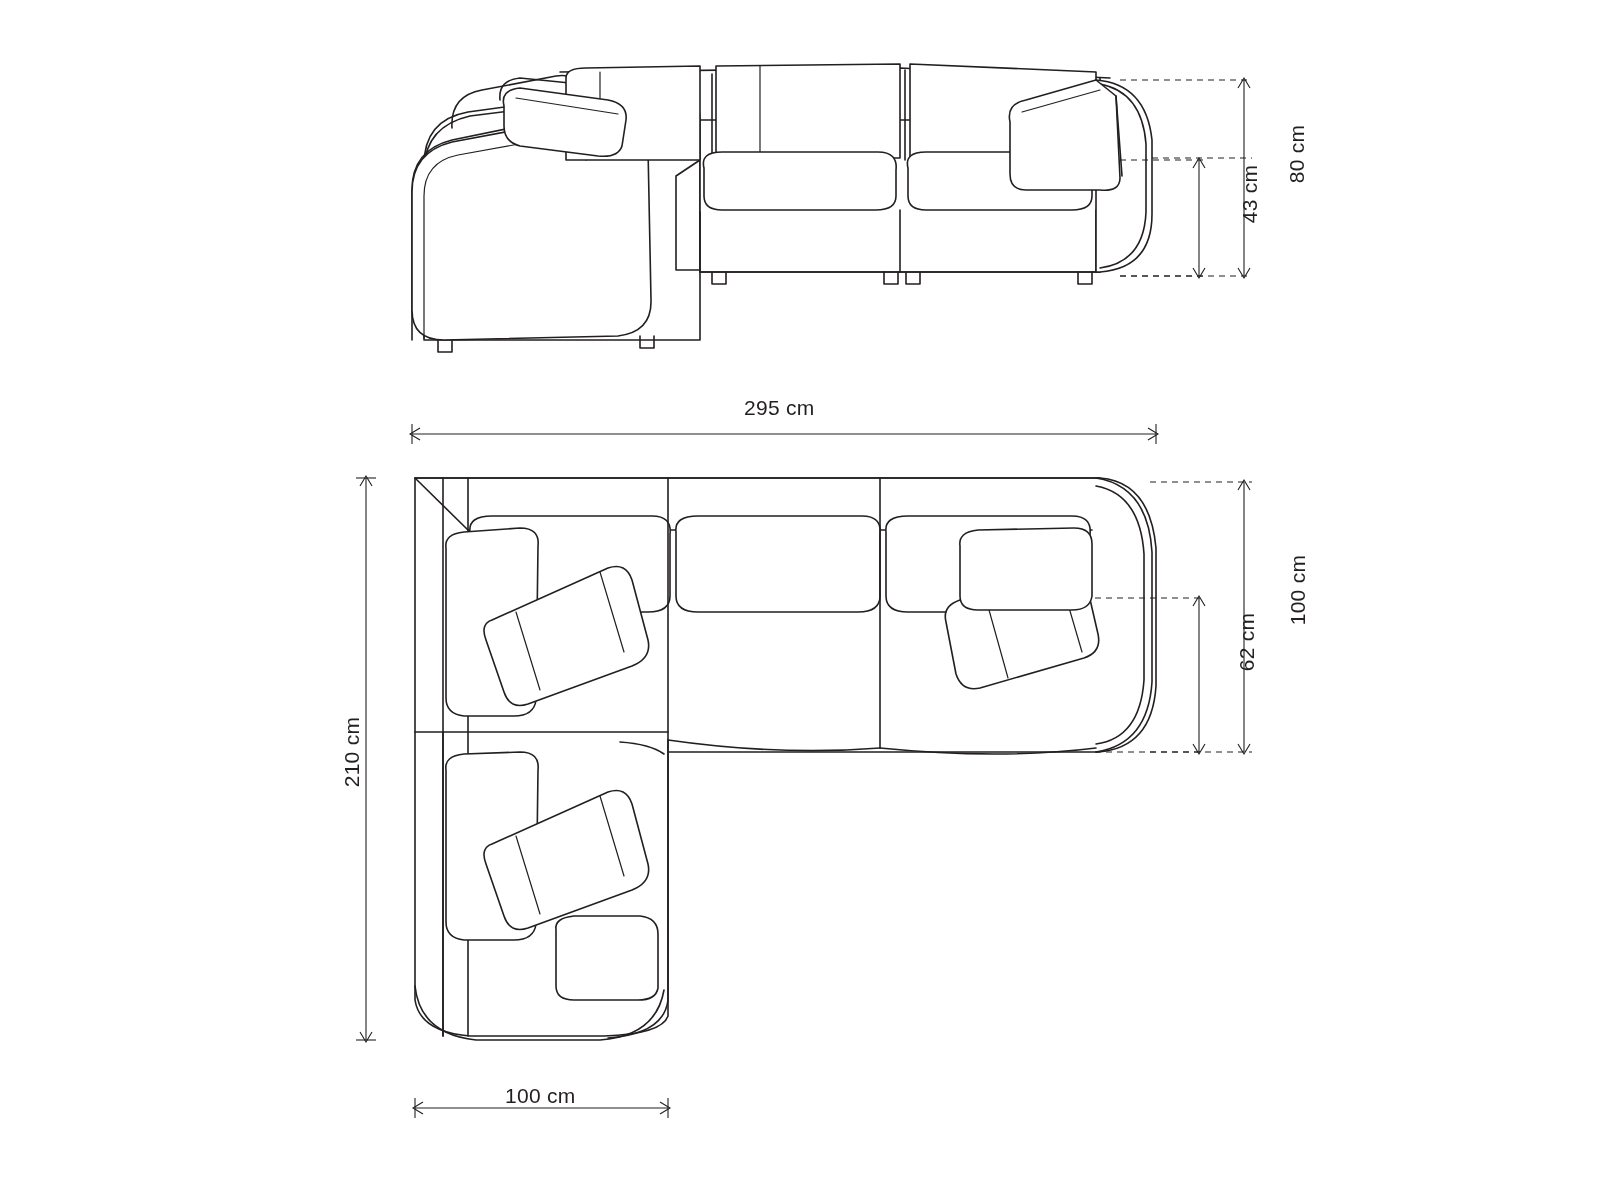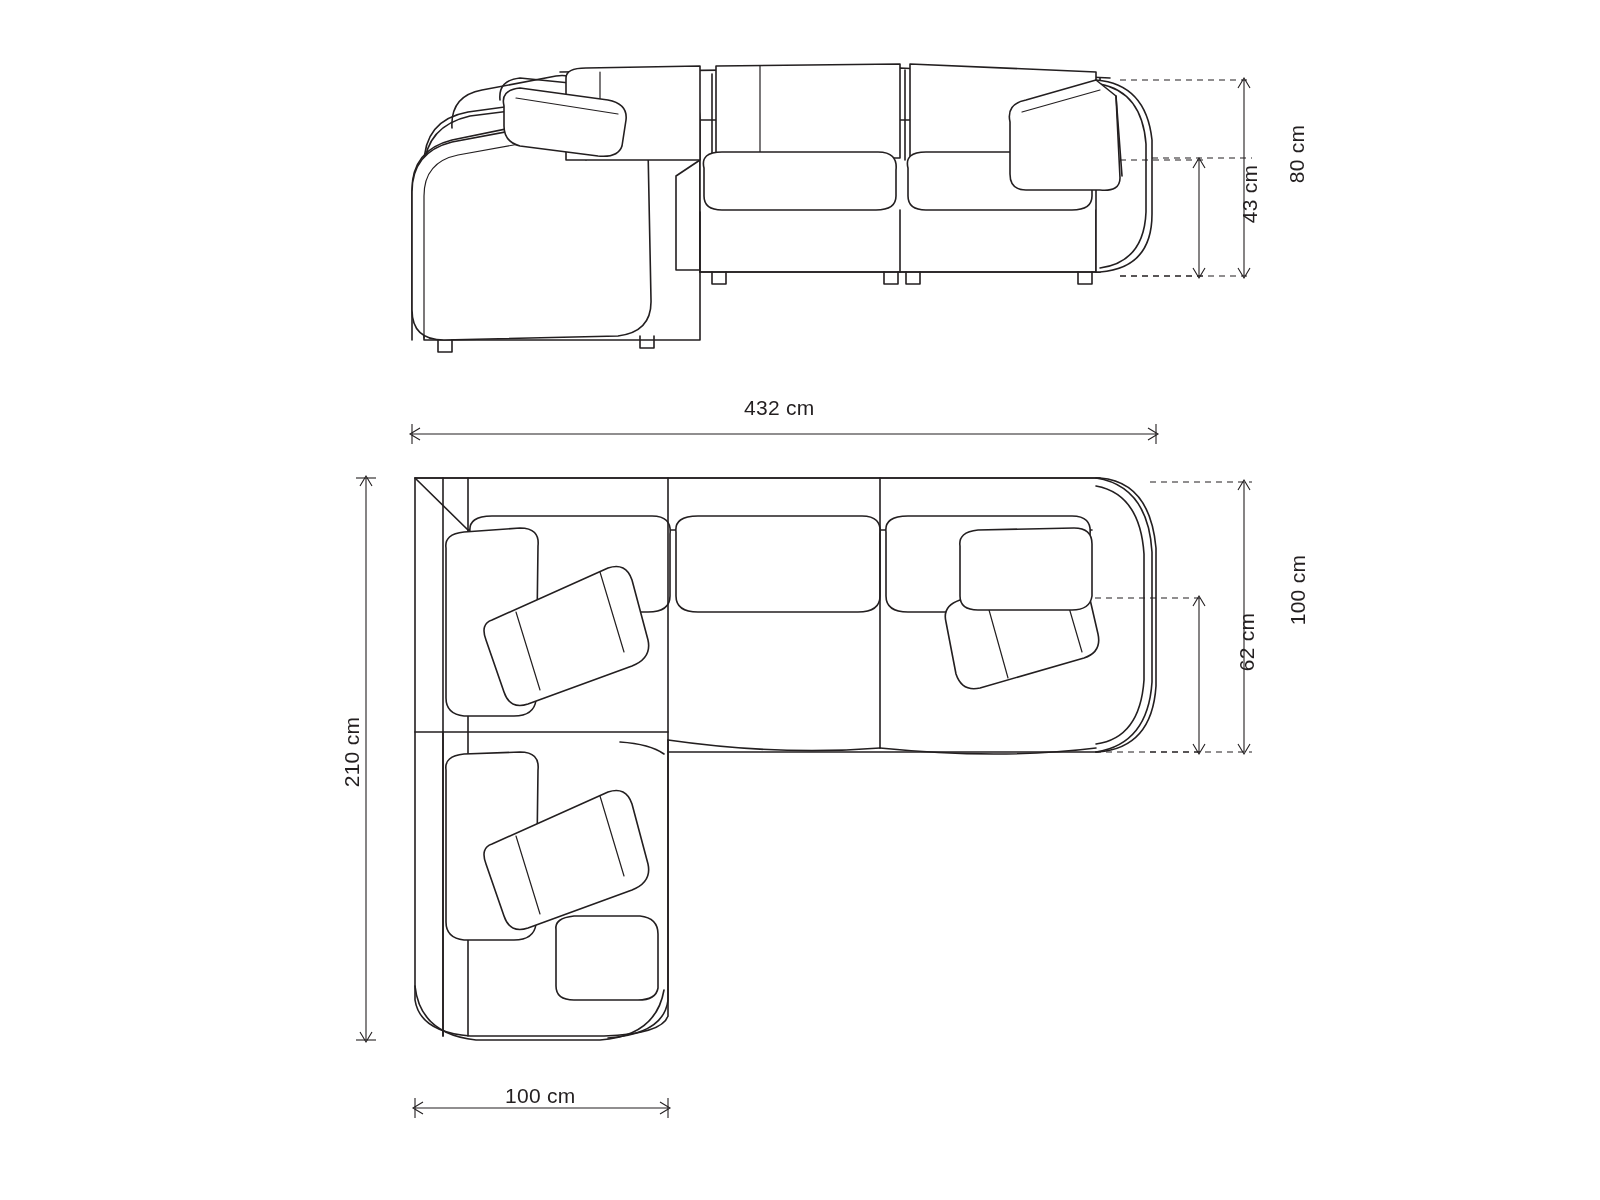--- a/index.html
+++ b/index.html
@@ -240,21 +240,21 @@
       <path class="dim" d="M660 1102 L670 1108 L660 1114"></path>
       <path class="dim" d="M415 1098 L415 1118"></path>
       <path class="dim" d="M668 1098 L668 1118"></path>
     </g>
   </svg>
 
   <div class="dimtext vert" style="left: 1262px; top: 142px; width: 70px; text-align: center;">80 cm</div>
 
   <div class="dimtext vert" style="left: 1215px; top: 182px; width: 70px; text-align: center;">43 cm</div>
 
-  <div class="dimtext" style="left: 744px; top: 396px;">432 cm</div>
+  <div class="dimtext" style="left: 744px; top: 396px;">295 cm</div>
 
   <div class="dimtext vert" style="left: 1256px; top: 578px; width: 84px; text-align: center;">100 cm</div>
 
   <div class="dimtext vert" style="left: 1210px; top: 630px; width: 74px; text-align: center;">62 cm</div>
 
   <div class="dimtext vert" style="left: 310px; top: 740px; width: 84px; text-align: center;">210 cm</div>
 
   <div class="dimtext" style="left: 505px; top: 1084px;">100 cm</div>
 
 </div>

